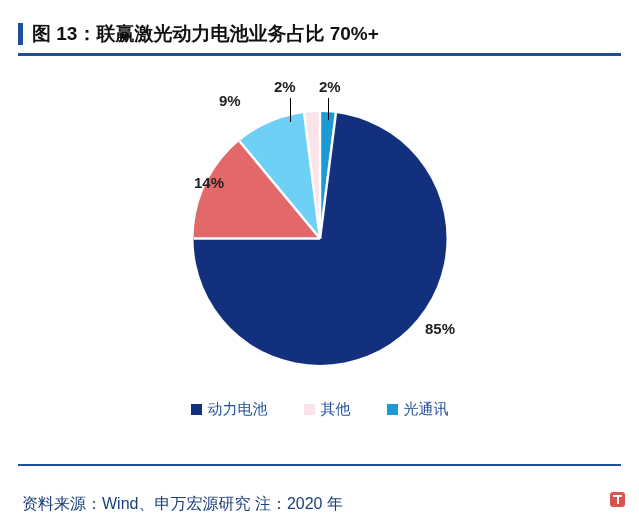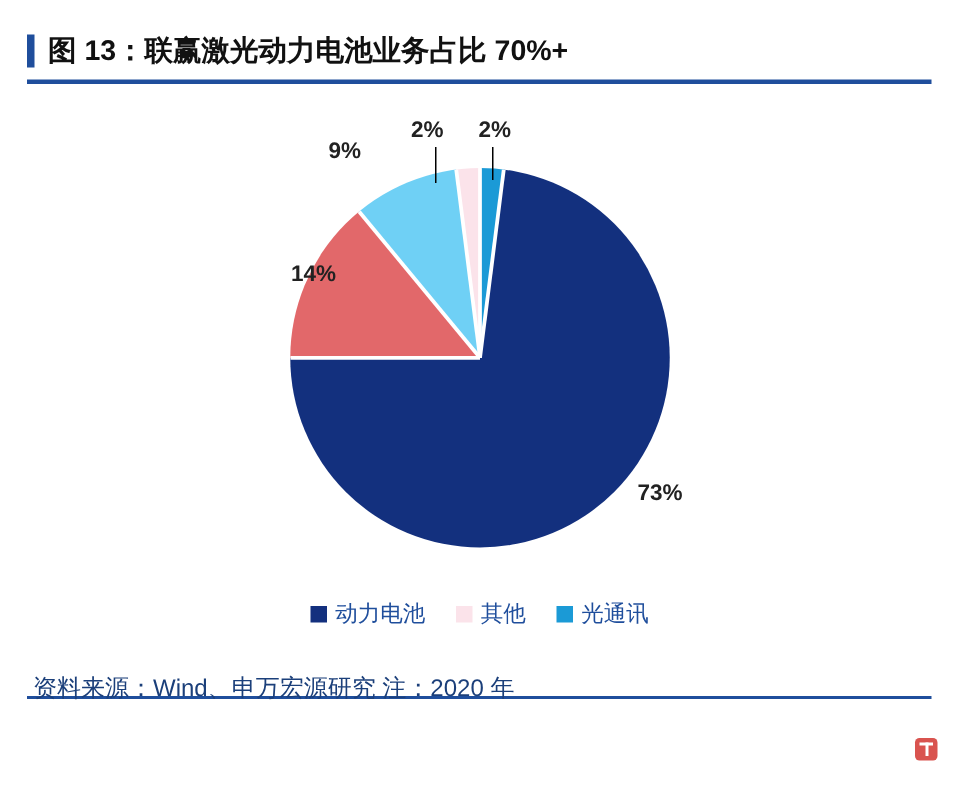--- a/index.html
+++ b/index.html
@@ -89,21 +89,21 @@
   }
   
   .legend {
     position: absolute;
     left: 0;
     top: 338px;
     width: 603px;
     display: flex;
     justify-content: center;
     align-items: center;
-    gap: 20px;
+    gap: 36px;
   }
   .legend-item {
     display: flex;
     align-items: center;
     gap: 6px;
   }
   .legend-swatch {
     width: 11px;
     height: 11px;
     flex: none;
@@ -118,21 +118,21 @@
     position: absolute;
     left: 18px;
     top: 464px;
     width: 603px;
     height: 2px;
     background: #1f4e9c;
   }
   .footer-text {
     position: absolute;
     left: 22px;
-    top: 449px;
+    top: 494px;
     font-size: 16px;
     color: #1b3f7a;
     white-space: nowrap;
   }
   
   .watermark {
     position: absolute;
     right: 14px;
     top: 492px;
     display: flex;
@@ -189,21 +189,21 @@
         <g id="sep-group" stroke="#ffffff" stroke-width="2.5" fill="none">
             <line x1="126.5" y1="126.5" x2="142.3546540458845" y2="0.9974902837185482"></line>
             <line x1="126.5" y1="126.5" x2="0" y2="126.50000000000001"></line>
             <line x1="126.5" y1="126.5" x2="45.86586529679069" y2="29.03007478886272"></line>
             <line x1="126.5" y1="126.5" x2="110.64534595411536" y2="0.9974902837185766"></line>
             <line x1="126.5" y1="126.5" x2="126.49999999999997" y2="0"></line>
           </g>
       </svg>
     </div>
 
-    <div class="lbl" style="left:407px; top:258px;">73%</div>
+    <div class="lbl" style="left:407px; top:258px;">85%</div>
     <div class="lbl" style="left:139px; top:112px;margin-left:37px;">14%</div>
     <div class="lbl" style="left:201px; top:30px;">9%</div>
     <div class="lbl" style="left:256px; top:16px;">2%</div>
     <div class="lbl" style="left:301px; top:16px;">2%</div>
 
     <div class="leader" style="left:272px; top:36px; width:1px; height:24px;"></div>
     <div class="leader" style="left:310px; top:36px; width:1px; height:22px;"></div>
 
     <div class="legend">
       <div class="legend-item">

